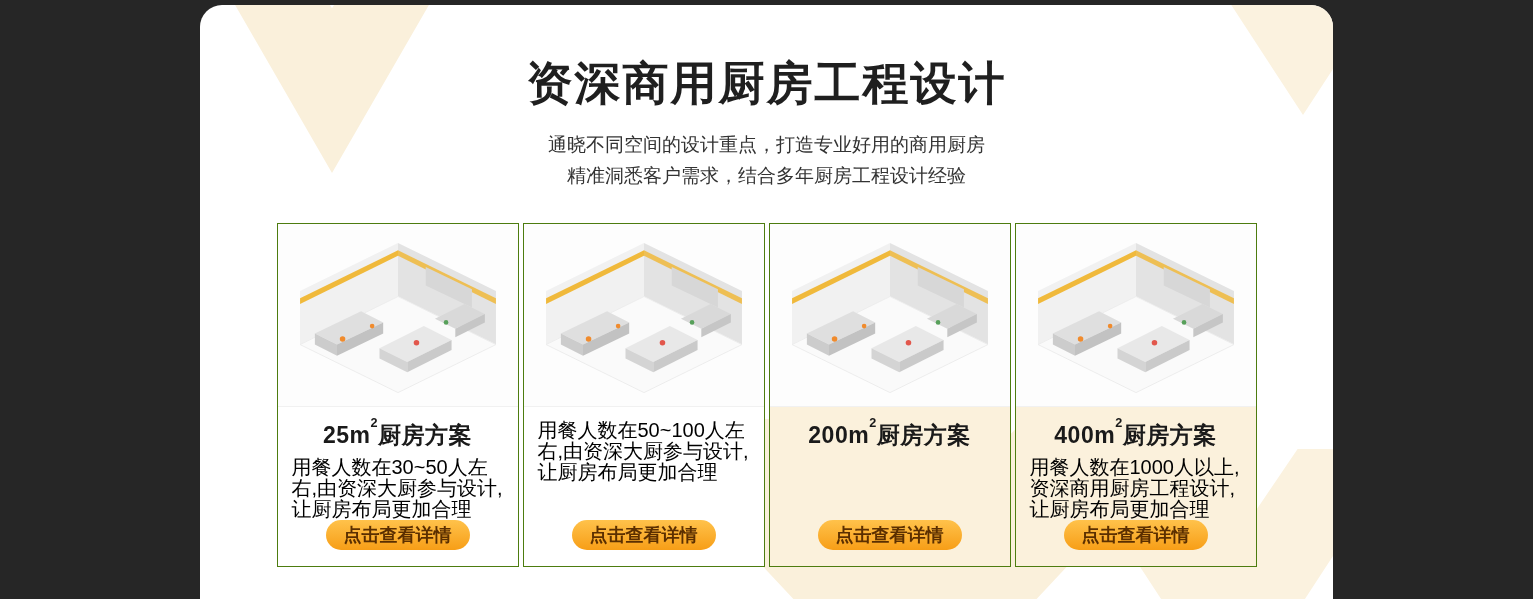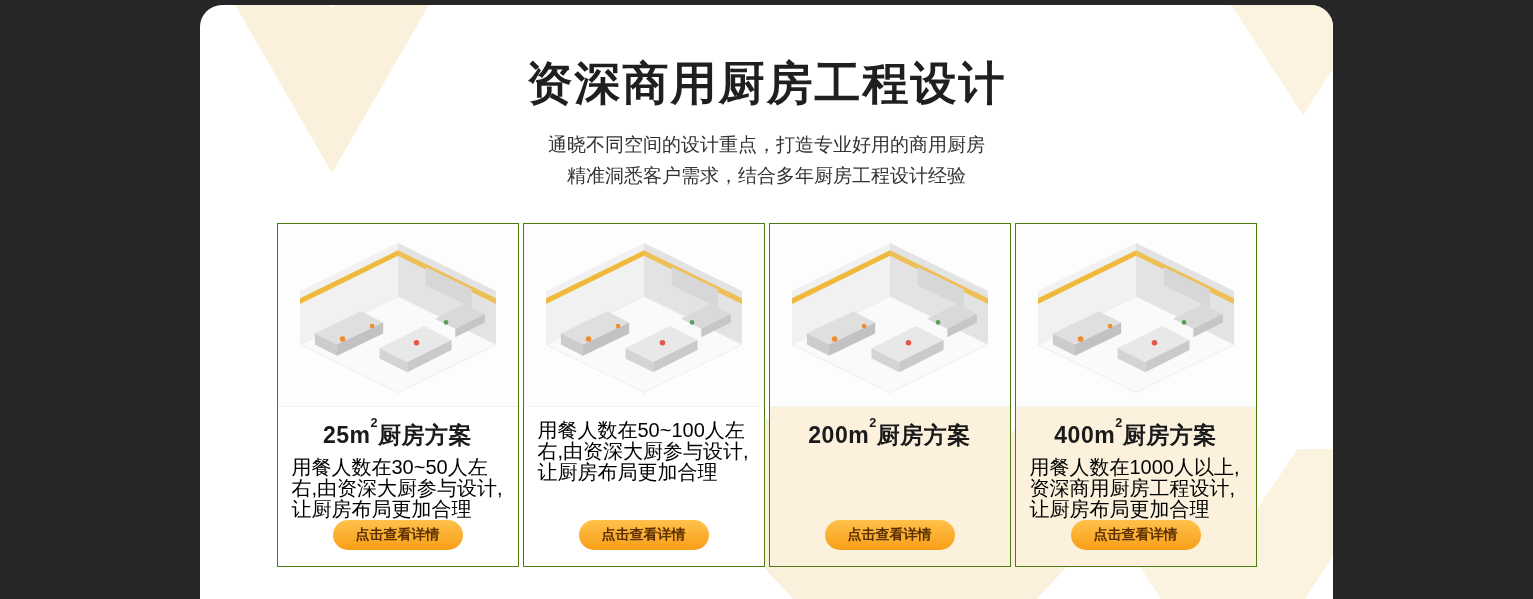--- a/index.html
+++ b/index.html
@@ -47,21 +47,21 @@
   .card-title{
     margin:0 0 6px 0;font-size:23px;font-weight:800;color:#1a1a1a;letter-spacing:.5px;
   }
   .card-title sup{font-size:.55em;position:relative;top:-.55em;}
   .card-desc{
     margin:0;font-size:20px;color:#000000;line-height:21px;text-align:left;
   }
   .cta{
     margin-top:auto;min-width:130px;height:30px;border:none;border-radius:15px;
     background:linear-gradient(180deg,#FFC24B 0%,#F79E17 100%);
-    color:#5B2F00;font-size:14px;font-weight:700;cursor:pointer;
+    color:#5B2F00;font-size:18px;font-weight:700;cursor:pointer;
     font-family:"Liberation Sans","DejaVu Sans",sans-serif;padding:0 18px;
   }
 </style>
 </head>
 <body>
 
 <div class="panel">
 
   <div class="decor decor-topleft">
     <svg viewBox="0 0 200 120" preserveAspectRatio="none">

